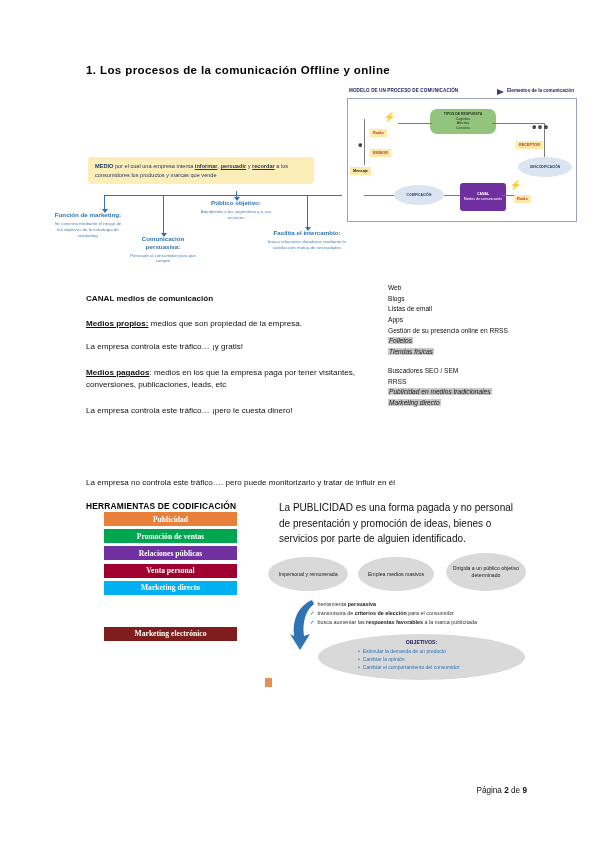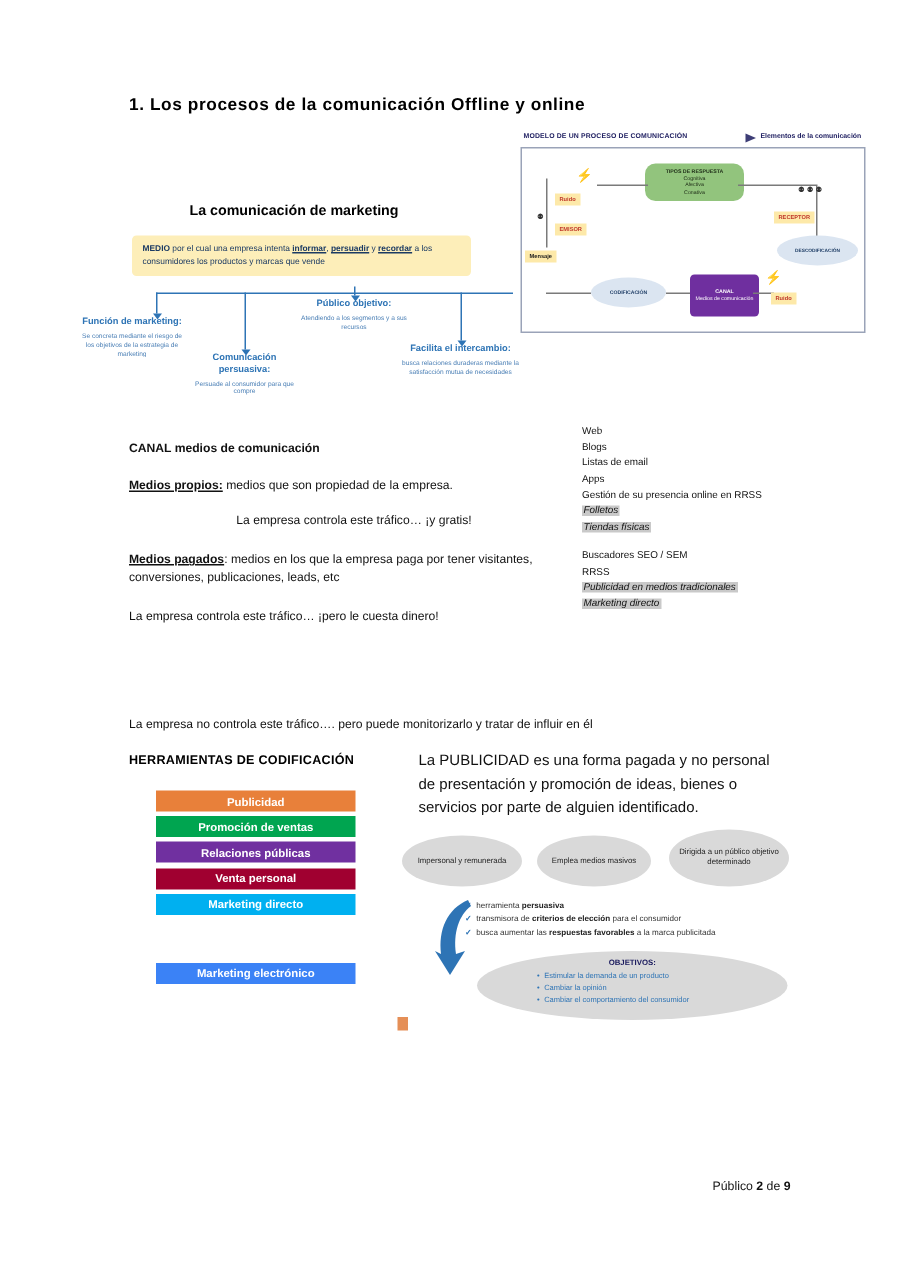--- a/index.html
+++ b/index.html
@@ -63,21 +63,21 @@
   .body-text u{text-decoration:underline;font-weight:bold;}
   .body-text b{font-weight:bold;}
 
   
   .ch-list{position:absolute;left:388px;font-size:6.6px;line-height:1.62;color:#111;}
   .hl{background:#c9c9c9;font-style:italic;padding:0 1px;}
 
   
   .tools-title{position:absolute;left:86px;top:501px;font-size:8.4px;
                font-weight:bold;letter-spacing:.2px;color:#000;}
-  .tools{position:absolute;left:104px;top:527px;width:133px;}
+  .tools{position:absolute;left:104px;top:512px;width:133px;font-family:Liberation Serif, serif;}
   .tool-bar{height:14px;margin-bottom:3.2px;display:flex;align-items:center;
             justify-content:center;color:#fff;font-size:7.6px;font-weight:bold;}
 
   
   .pub-text{position:absolute;left:279px;top:500px;width:244px;
             font-size:10px;line-height:1.55;color:#111;}
   .ellipses{position:absolute;left:268px;top:553px;width:258px;height:42px;}
   .ell{position:absolute;background:#d9d9d9;border-radius:50%;
        display:flex;align-items:center;justify-content:center;text-align:center;
        font-size:5.2px;line-height:1.3;color:#222;}
@@ -102,21 +102,20 @@
              background:#e07b39;opacity:.85;}
 </style>
 </head>
 <body>
 
 <div class="page">
 
   <div class="doc-title">1. Los procesos de la comunicación Offline y online</div>
 
   <div class="mk-diagram">
-    <div class="mk-heading">La comunicación de marketing</div>
 
     <div class="yellow-box">
       <b>MEDIO</b><span> por el cual una empresa intenta </span><u>informar</u><span>, </span><u>persuadir</u><span> y </span><u>recordar</u><span> a los consumidores los productos y marcas que vende</span>
     </div>
 
     <div class="hline" style="left:58px;top:60px;width:238px;"></div>
     <div class="arrow-v" style="left:58px;top:60px;height:14px;"></div>
     <div class="arrow-v" style="left:117px;top:60px;height:38px;"></div>
     <div class="arrow-v" style="left:190px;top:56px;height:6px;"></div>
     <div class="arrow-v" style="left:261px;top:60px;height:32px;"></div>
@@ -185,21 +184,21 @@
     </div>
   </div>
 
   <div class="body-text" style="top:318px;width:300px;">
     <u>Medios propios:</u><span> medios que son propiedad de la empresa.</span>
   </div>
 
   <div class="body-text" style="top:293px;width:300px;">
     <b>CANAL medios de comunicación</b>
   </div>
-  <div class="body-text" style="top:341px;width:300px;text-align:center;">La empresa controla este tráfico… ¡y gratis!</div>
+  <div class="body-text" style="top:341px;width:300px;">La empresa controla este tráfico… ¡y gratis!</div>
 
   <div class="body-text" style="top:367px;width:285px;">
     <u>Medios pagados</u><span>: medios en los que la empresa paga por tener visitantes, conversiones, publicaciones, leads, etc</span>
   </div>
   <div class="body-text" style="top:405px;width:300px;">La empresa controla este tráfico… ¡pero le cuesta dinero!</div>
 
   <div class="body-text" style="top:477px;width:430px;">La empresa no controla este tráfico…. pero puede monitorizarlo y tratar de influir en él</div>
 
   <div class="ch-list" style="top:283px;">
     <div>Web</div>
@@ -218,21 +217,21 @@
     <div><span class="hl">Marketing directo</span></div>
   </div>
 
   <div class="tools-title">HERRAMIENTAS DE CODIFICACIÓN</div>
   <div class="tools">
     <div class="tool-bar" style="background:#E8803A;">Publicidad</div>
     <div class="tool-bar" style="background:#00A550;">Promoción de ventas</div>
     <div class="tool-bar" style="background:#7030A0;">Relaciones públicas</div>
     <div class="tool-bar" style="background:#A00030;">Venta personal</div>
     <div class="tool-bar" style="background:#00B0F0;">Marketing directo</div>
-    <div class="tool-bar" style="background:#3b82f6;margin-top:32px;">Marketing electrónico</div>
+    <div class="tool-bar" style="background:#7f1d1d;margin-top:32px;">Marketing electrónico</div>
   </div>
 
   <div class="pub-text">La PUBLICIDAD es una forma pagada y no personal de presentación y promoción de ideas, bienes o servicios por parte de alguien identificado.</div>
 
   <div class="ellipses">
     <div class="ell" style="left:0;top:4px;width:80px;height:34px;">Impersonal y remunerada</div>
     <div class="ell" style="left:90px;top:4px;width:76px;height:34px;">Emplea medios masivos</div>
     <div class="ell" style="left:178px;top:0;width:80px;height:38px;">Dirigida a un público objetivo determinado</div>
   </div>
 
@@ -251,16 +250,16 @@
     <div class="obj-list">
       <div><span class="bl">•</span><span>Estimular la demanda de un producto</span></div>
       <div><span class="bl">•</span><span>Cambiar la opinión</span></div>
       <div><span class="bl">•</span><span>Cambiar el comportamiento del consumidor</span></div>
     </div>
   </div>
 
   <div class="mini-mark"></div>
 
   <div class="footer">
-    <span>Público </span><b>2</b><span> de </span><b>9</b>
+    <span>Página </span><b>2</b><span> de </span><b>9</b>
   </div>
 
 </div>
 
 </body></html>

